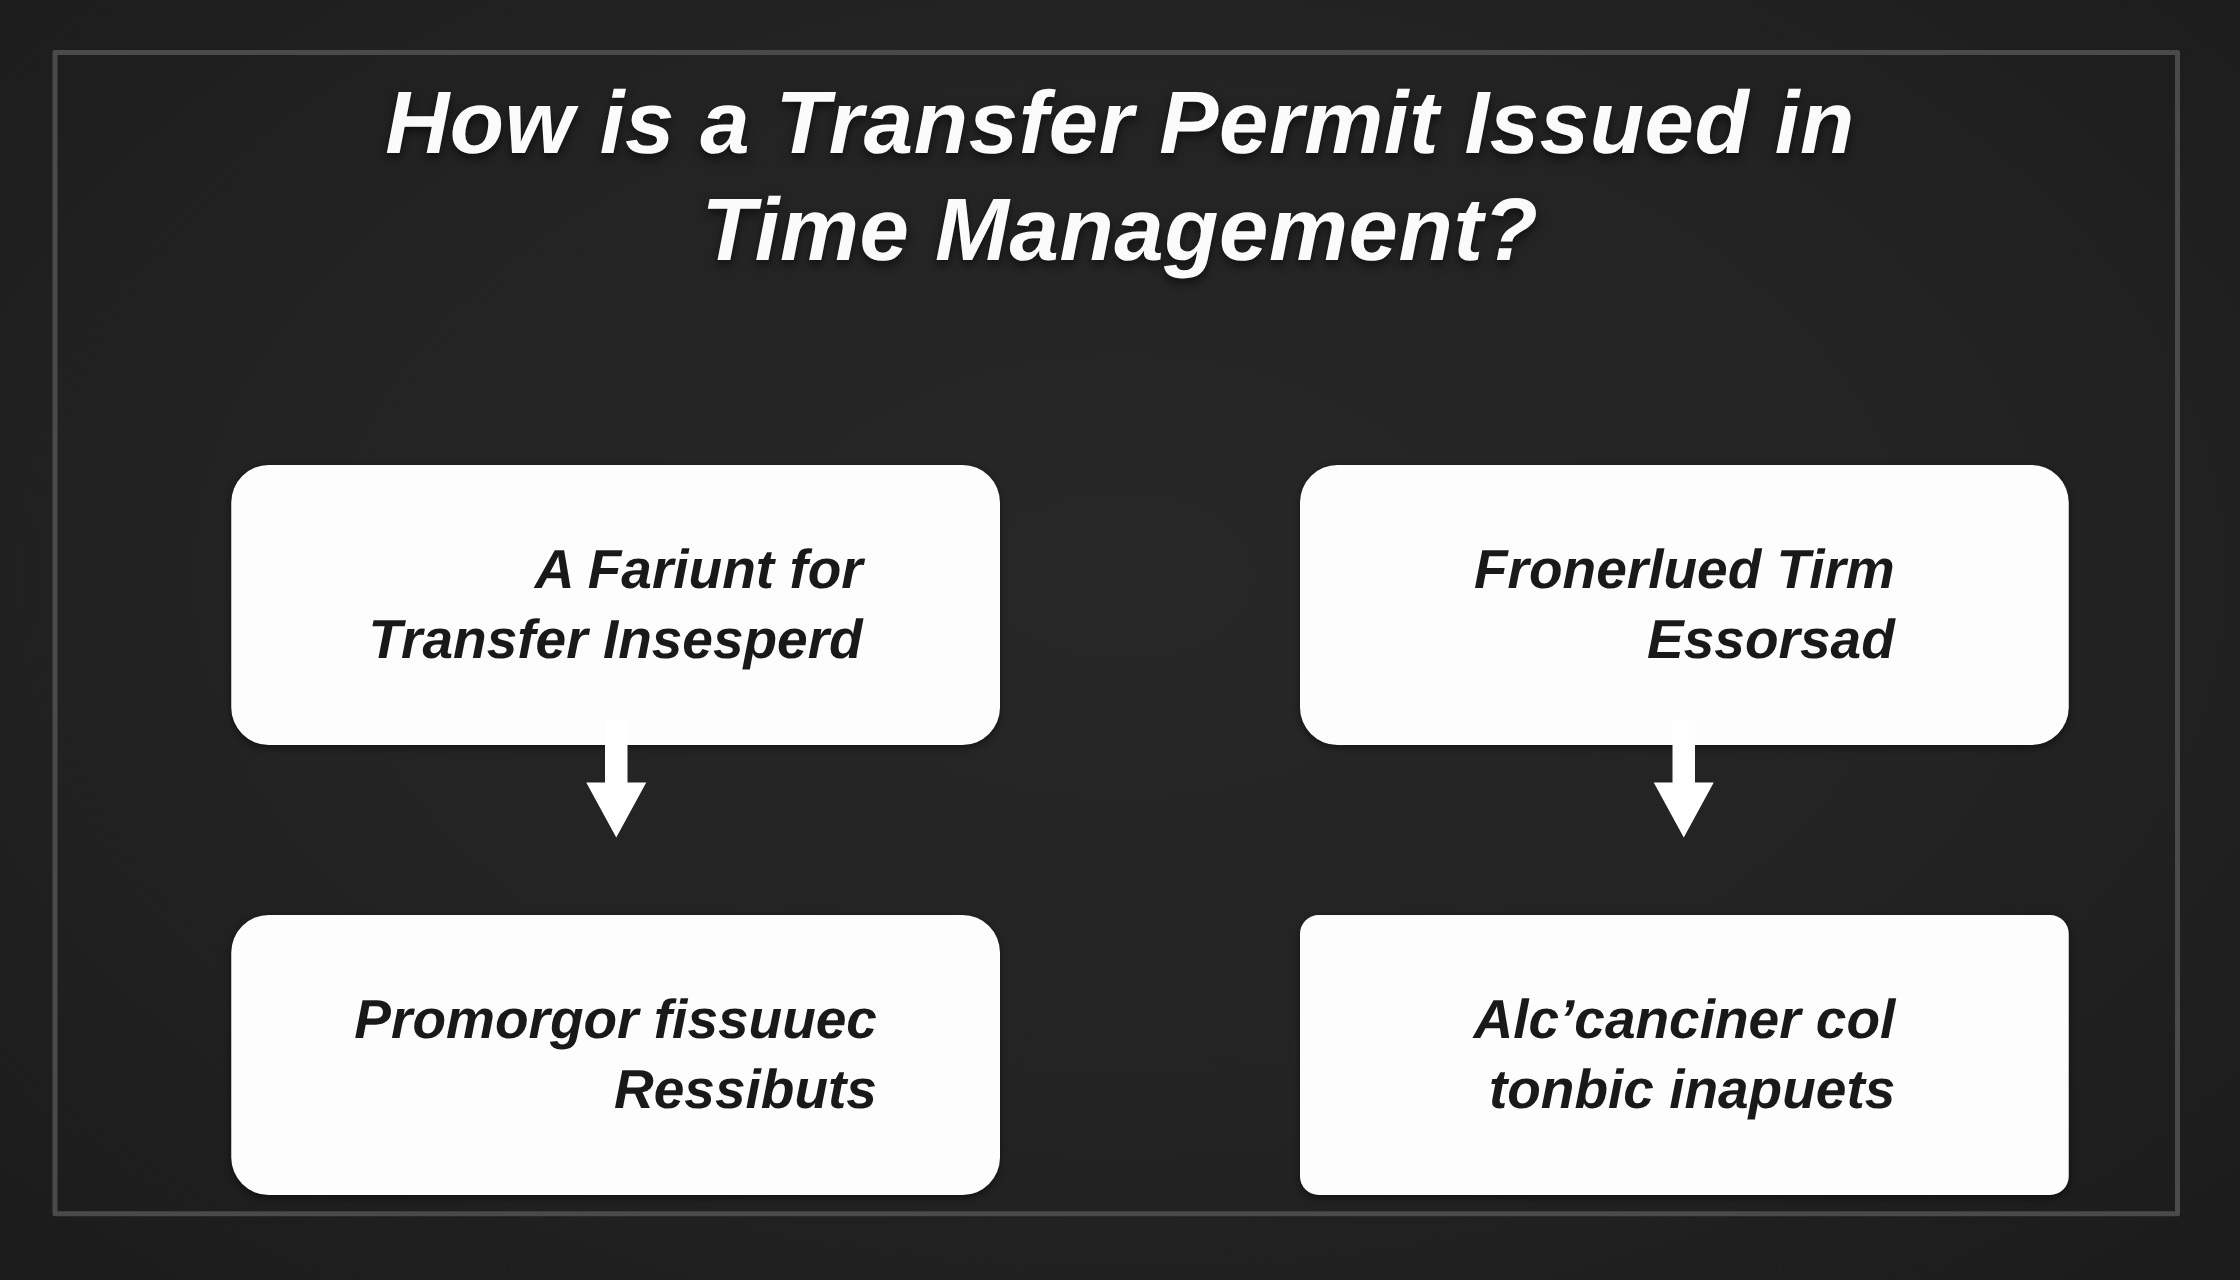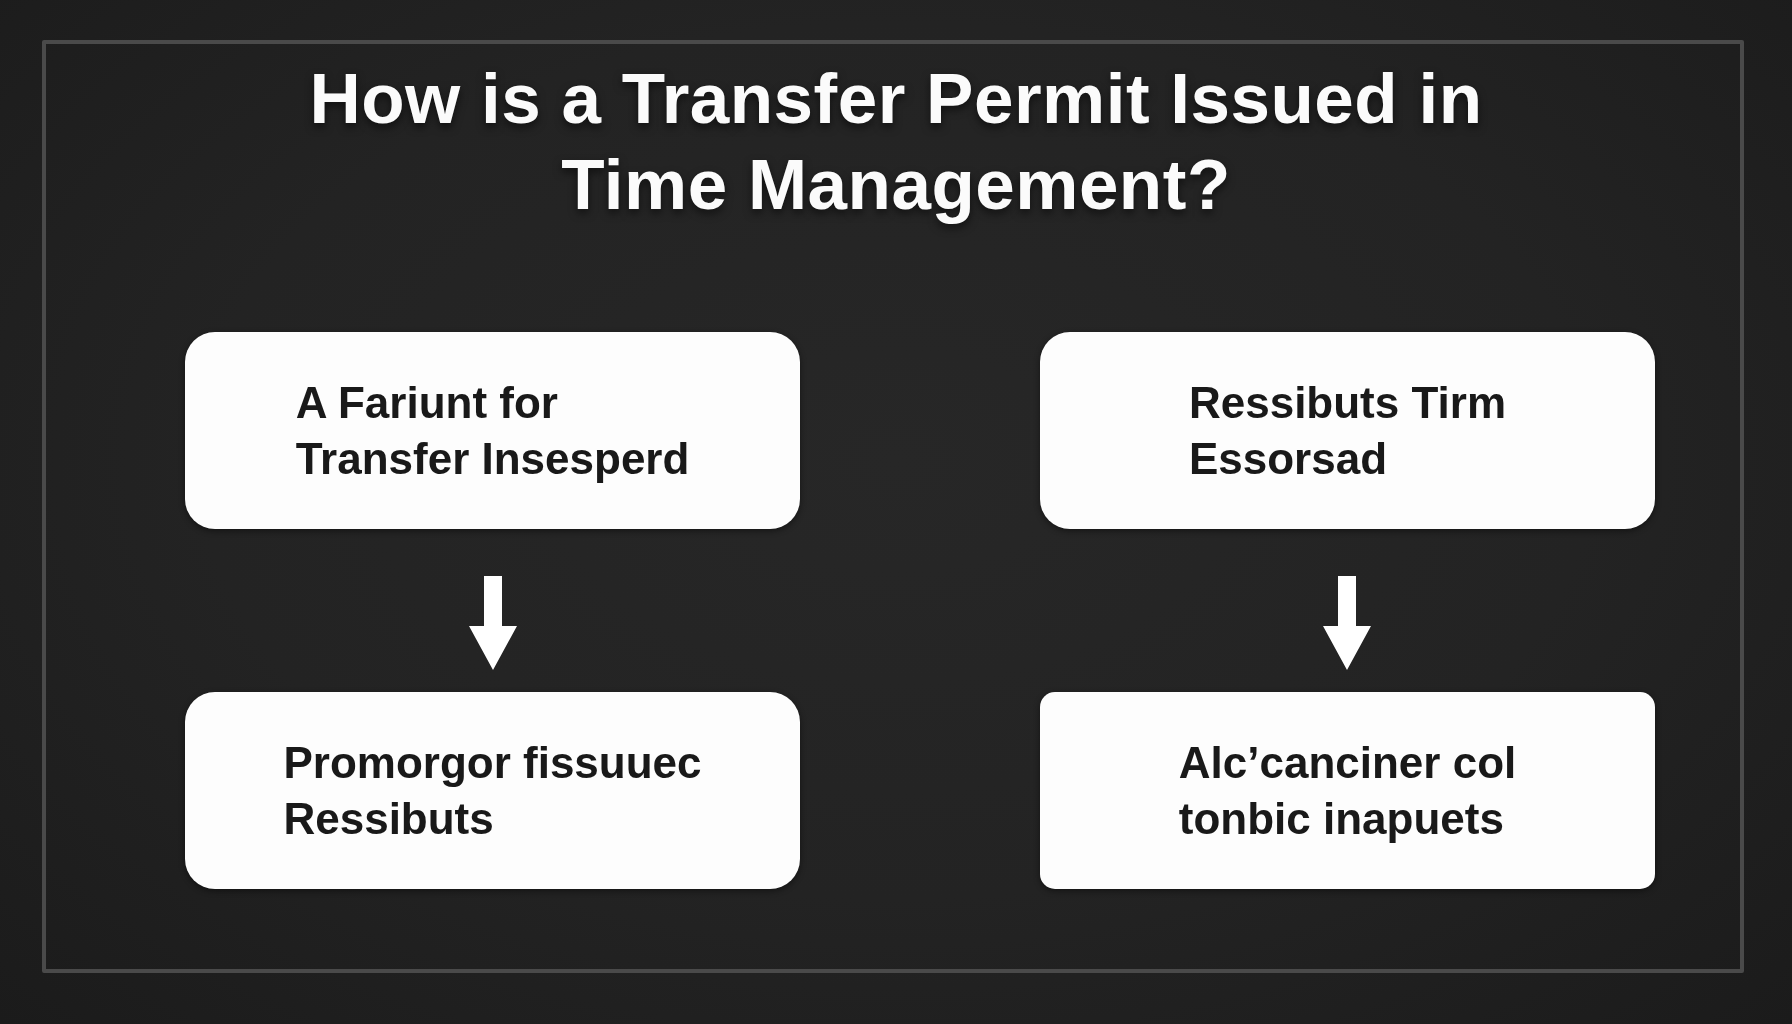--- a/index.html
+++ b/index.html
@@ -9,20 +9,21 @@
     height: 1024px;
     overflow: hidden;
     background: #1d1d1d;
     font-family: "Liberation Sans", "DejaVu Sans", sans-serif;
   }
   .canvas {
     position: relative;
     width: 1792px;
     height: 1024px;
     background: radial-gradient(ellipse at 50% 45%, #272727 0%, #232323 55%, #1b1b1b 100%);
+    font-style: italic;
   }
   .frame {
     position: absolute;
     left: 42px;
     top: 40px;
     width: 1702px;
     height: 933px;
     border: 4px solid #4a4a4a;
     box-sizing: border-box;
     border-radius: 2px;
@@ -38,33 +39,34 @@
     font-size: 71px;
     line-height: 86px;
     font-weight: bold;
     letter-spacing: 0.5px;
     white-space: pre-line;
     text-shadow: 0 4px 8px rgba(0,0,0,0.55);
   }
   .flow-box {
     position: absolute;
     width: 615px;
-    height: 197px;
+    height: 224px;
     background: #fdfdfd;
     border-radius: 30px;
     display: flex;
     align-items: center;
     justify-content: center;
-    text-align: left;
+    text-align: right;
     color: #191919;
     font-size: 44px;
     line-height: 56px;
     font-weight: bold;
     white-space: pre-line;
     box-shadow: 0 2px 6px rgba(0,0,0,0.45);
+    margin-top: 40px;
   }
   .box-top-left     { left: 185px;  top: 332px; }
   .box-top-right    { left: 1040px; top: 332px; }
   .box-bottom-left  { left: 185px;  top: 692px; }
   .box-bottom-right { left: 1040px; top: 692px; border-radius: 15px; }
   .arrow {
     position: absolute;
     width: 62px;
     height: 96px;
   }
@@ -79,21 +81,21 @@
 <div class="canvas">
 
   <div class="frame"></div>
 
   <div class="title">How is a Transfer Permit Issued in
 Time Management?</div>
 
   <div class="flow-box box-top-left">A Fariunt for
 Transfer Insesperd</div>
 
-  <div class="flow-box box-top-right">Ressibuts Tirm
+  <div class="flow-box box-top-right">Fronerlued Tirm
 Essorsad</div>
 
   <div class="arrow arrow-left">
     <svg viewBox="0 0 60 96" xmlns="http://www.w3.org/2000/svg" aria-hidden="true">
       <path d="M21 0 h18 v50 h15 L30 94 L6 50 h15 Z"></path>
     </svg>
   </div>
 
   <div class="arrow arrow-right">
     <svg viewBox="0 0 60 96" xmlns="http://www.w3.org/2000/svg" aria-hidden="true">

